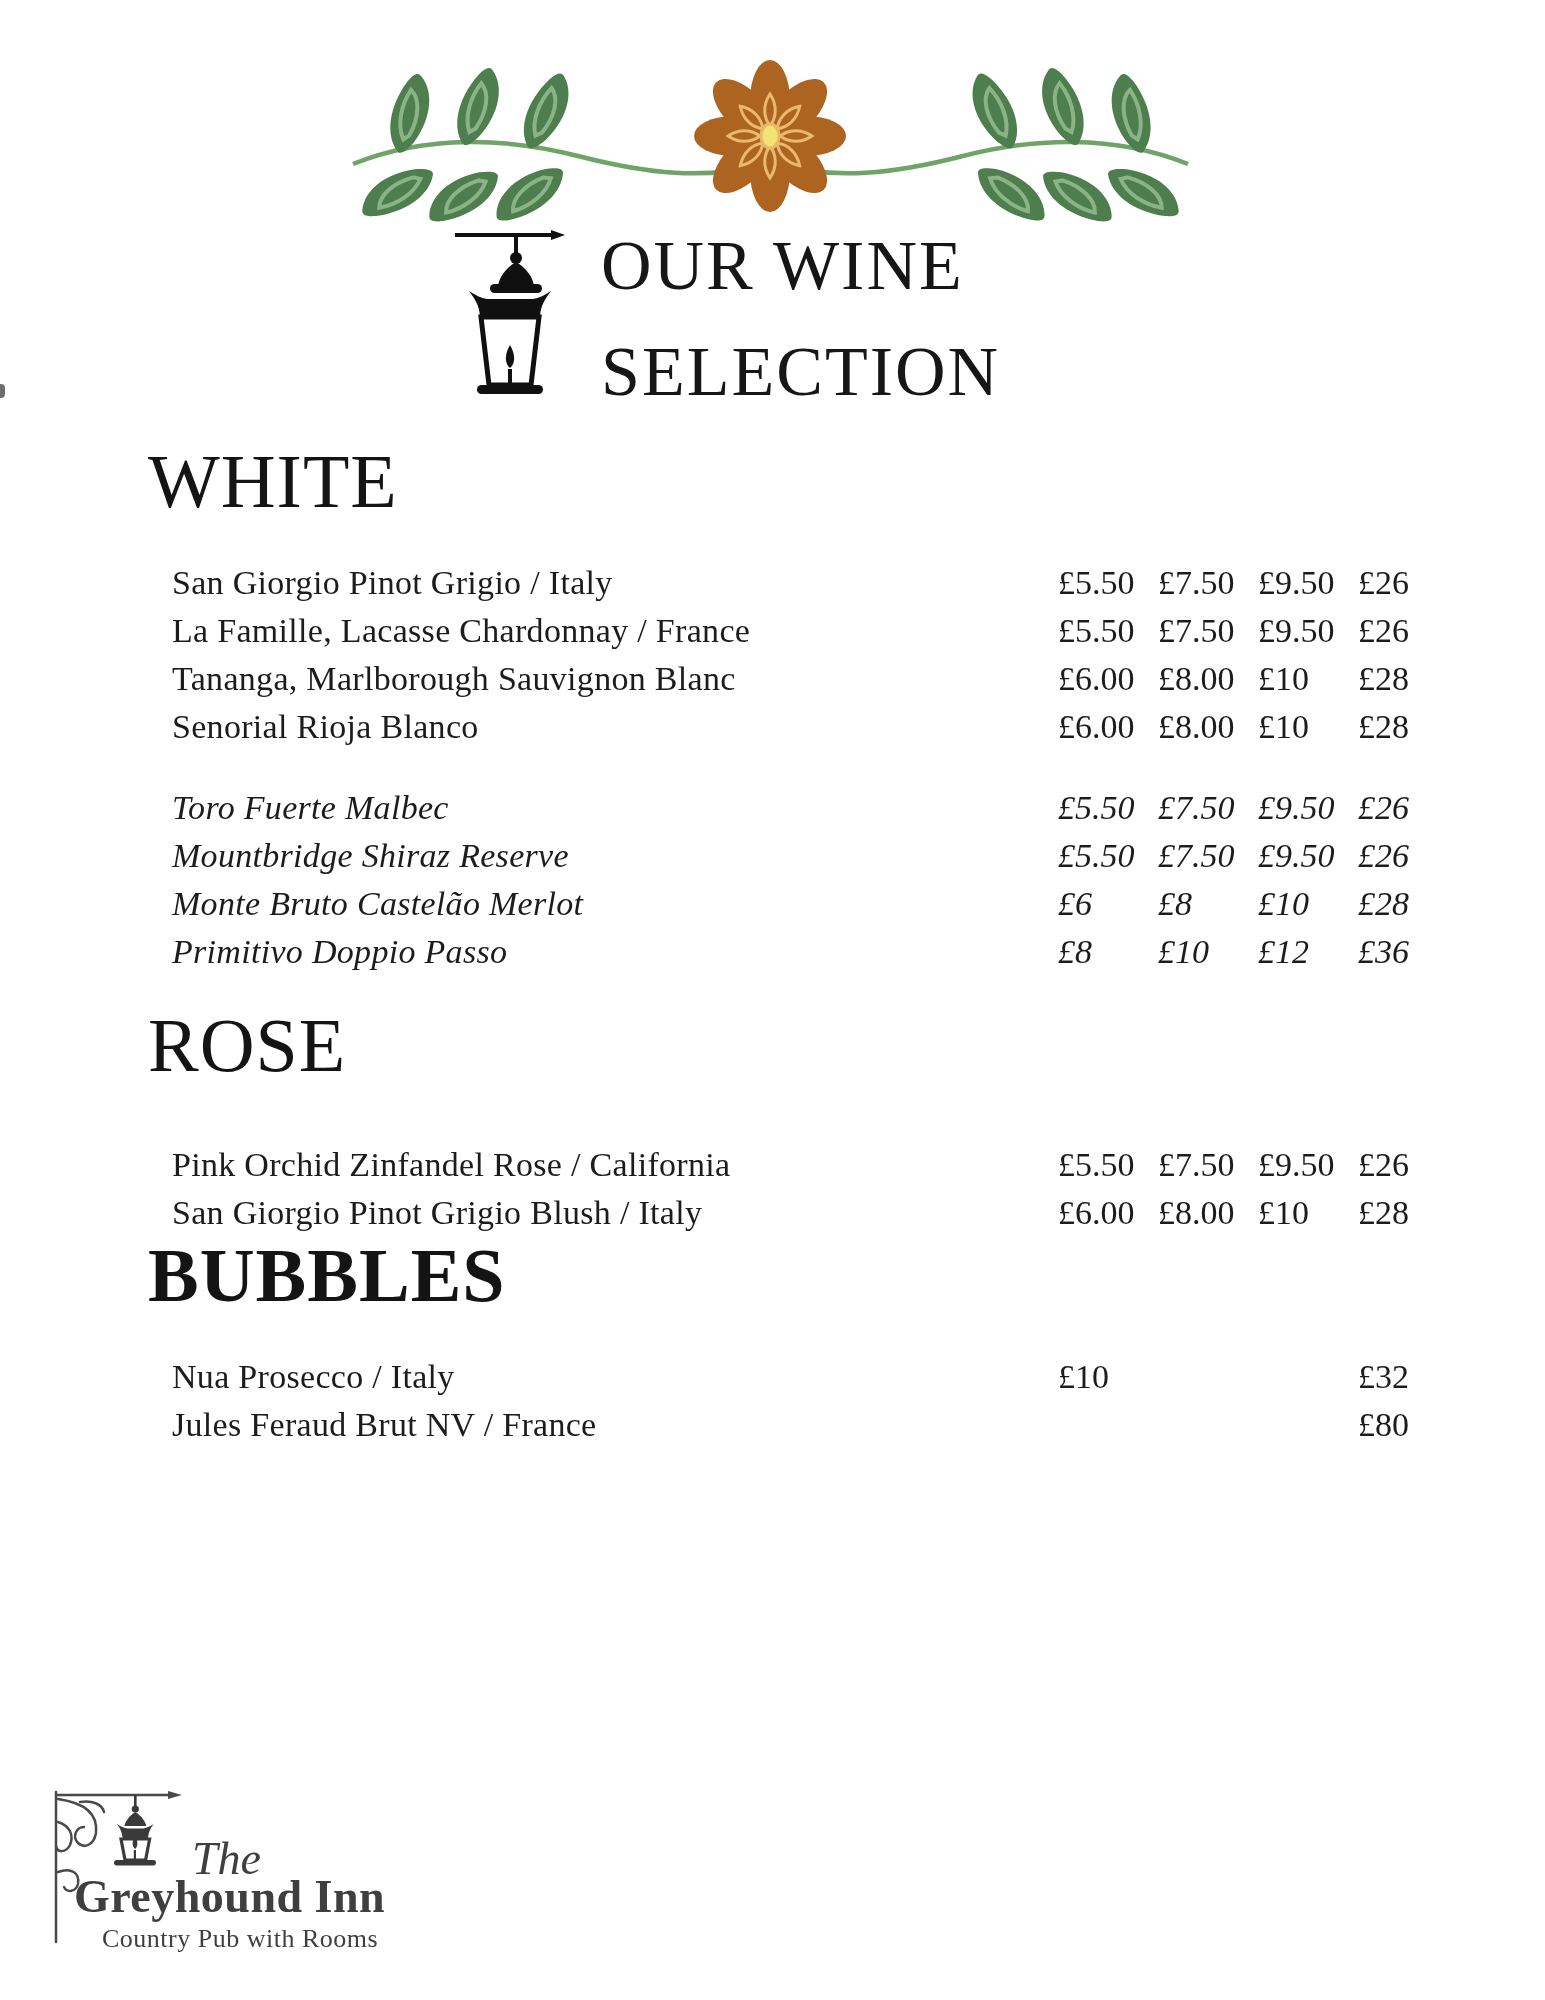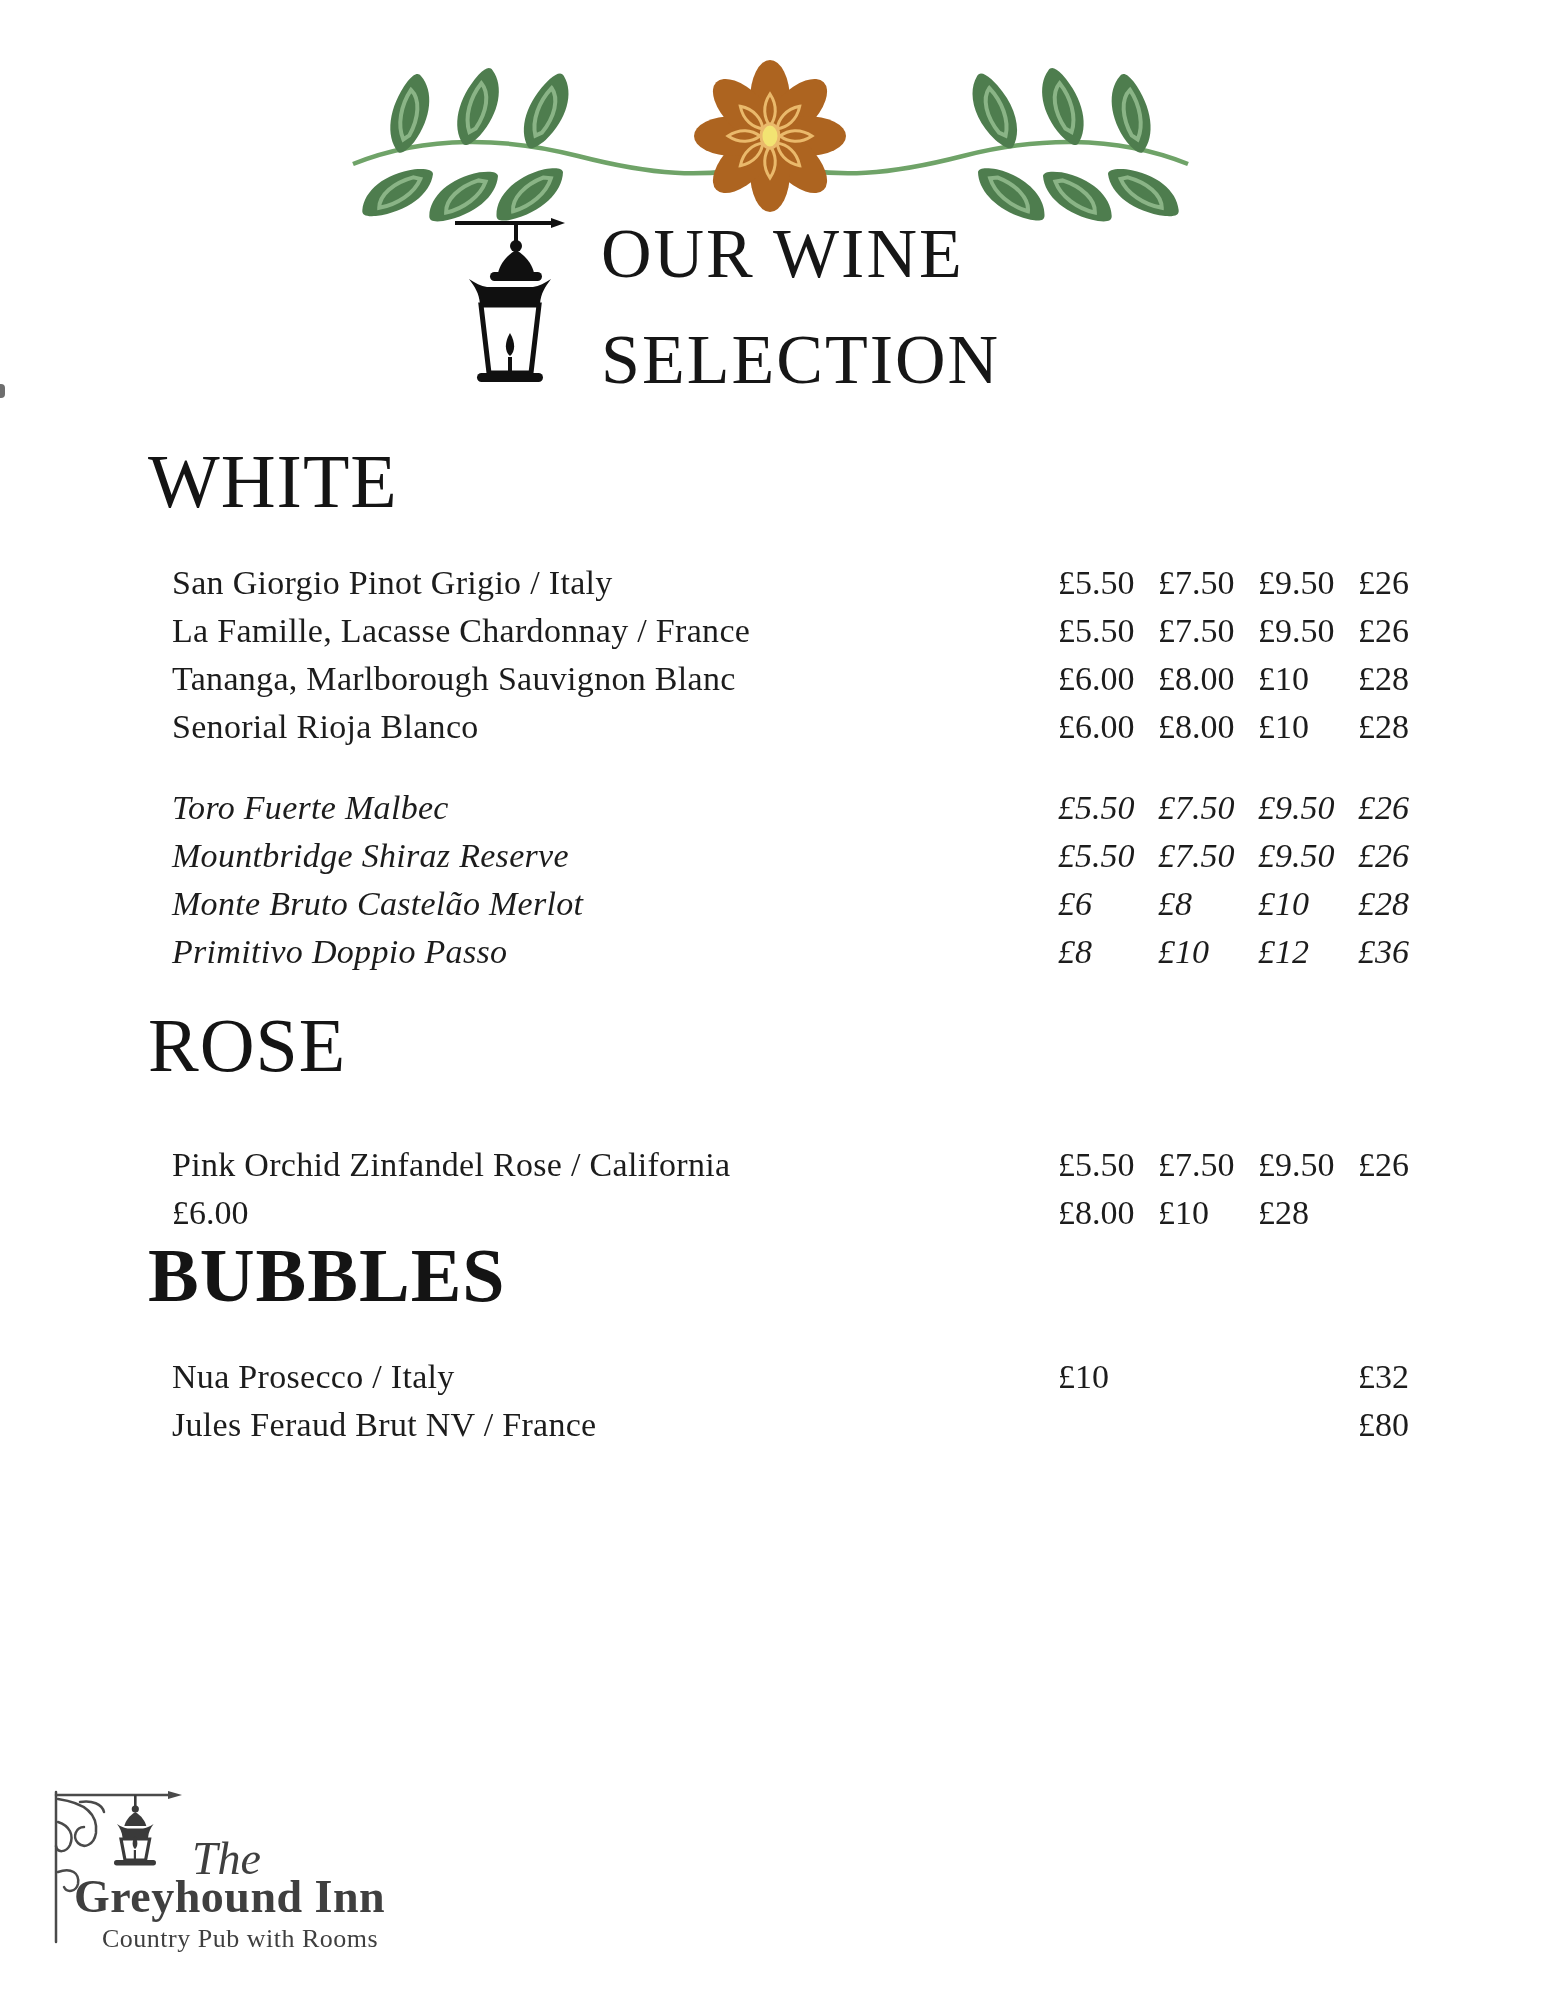--- a/index.html
+++ b/index.html
@@ -10,21 +10,21 @@
   html,body{margin:0;padding:0;}
   body{
     width:1545px;height:2000px;position:relative;background:#ffffff;
     font-family:"Liberation Serif","DejaVu Serif",serif;color:var(--ink);
     overflow:hidden;
   }
   
   .vine-wrap{position:absolute;left:338px;top:52px;width:865px;height:170px;}
   .vine-wrap svg{display:block;width:865px;height:170px;}
   
-  .title-block{position:absolute;left:451px;top:213px;width:700px;height:200px;}
+  .title-block{position:absolute;left:451px;top:225px;width:700px;height:200px;}
   .lantern{position:absolute;left:0;top:0;width:118px;height:185px;}
   .title-text{
     position:absolute;left:150px;top:-12px;font-size:70px;line-height:106px;
     letter-spacing:2px;color:#161616;white-space:nowrap;
   }
   
   .menu{position:absolute;left:148px;top:443px;width:1340px;}
   .menu h2{margin:0;font-size:76px;line-height:76px;font-weight:400;letter-spacing:1px;color:#141414;}
   .wines{margin-left:24px;}
   .sec-white .wines{margin-top:40px;}
@@ -196,20 +196,21 @@
     <h2>ROSE</h2>
     <div class="wines">
       <div class="wine-row">
         <span class="wine-name">Pink Orchid Zinfandel Rose / California</span>
         <span class="price">£5.50</span>
         <span class="price">£7.50</span>
         <span class="price">£9.50</span>
         <span class="price">£26</span>
       </div>
       <div class="wine-row">
+        <span class="wine-name">San Giorgio Pinot Grigio Blush / Italy</span>
         <span class="price">£6.00</span>
         <span class="price">£8.00</span>
         <span class="price">£10</span>
         <span class="price">£28</span>
       </div>
     </div>
   </section>
 
   <section class="sec-bubbles">
     <h2>BUBBLES</h2>

